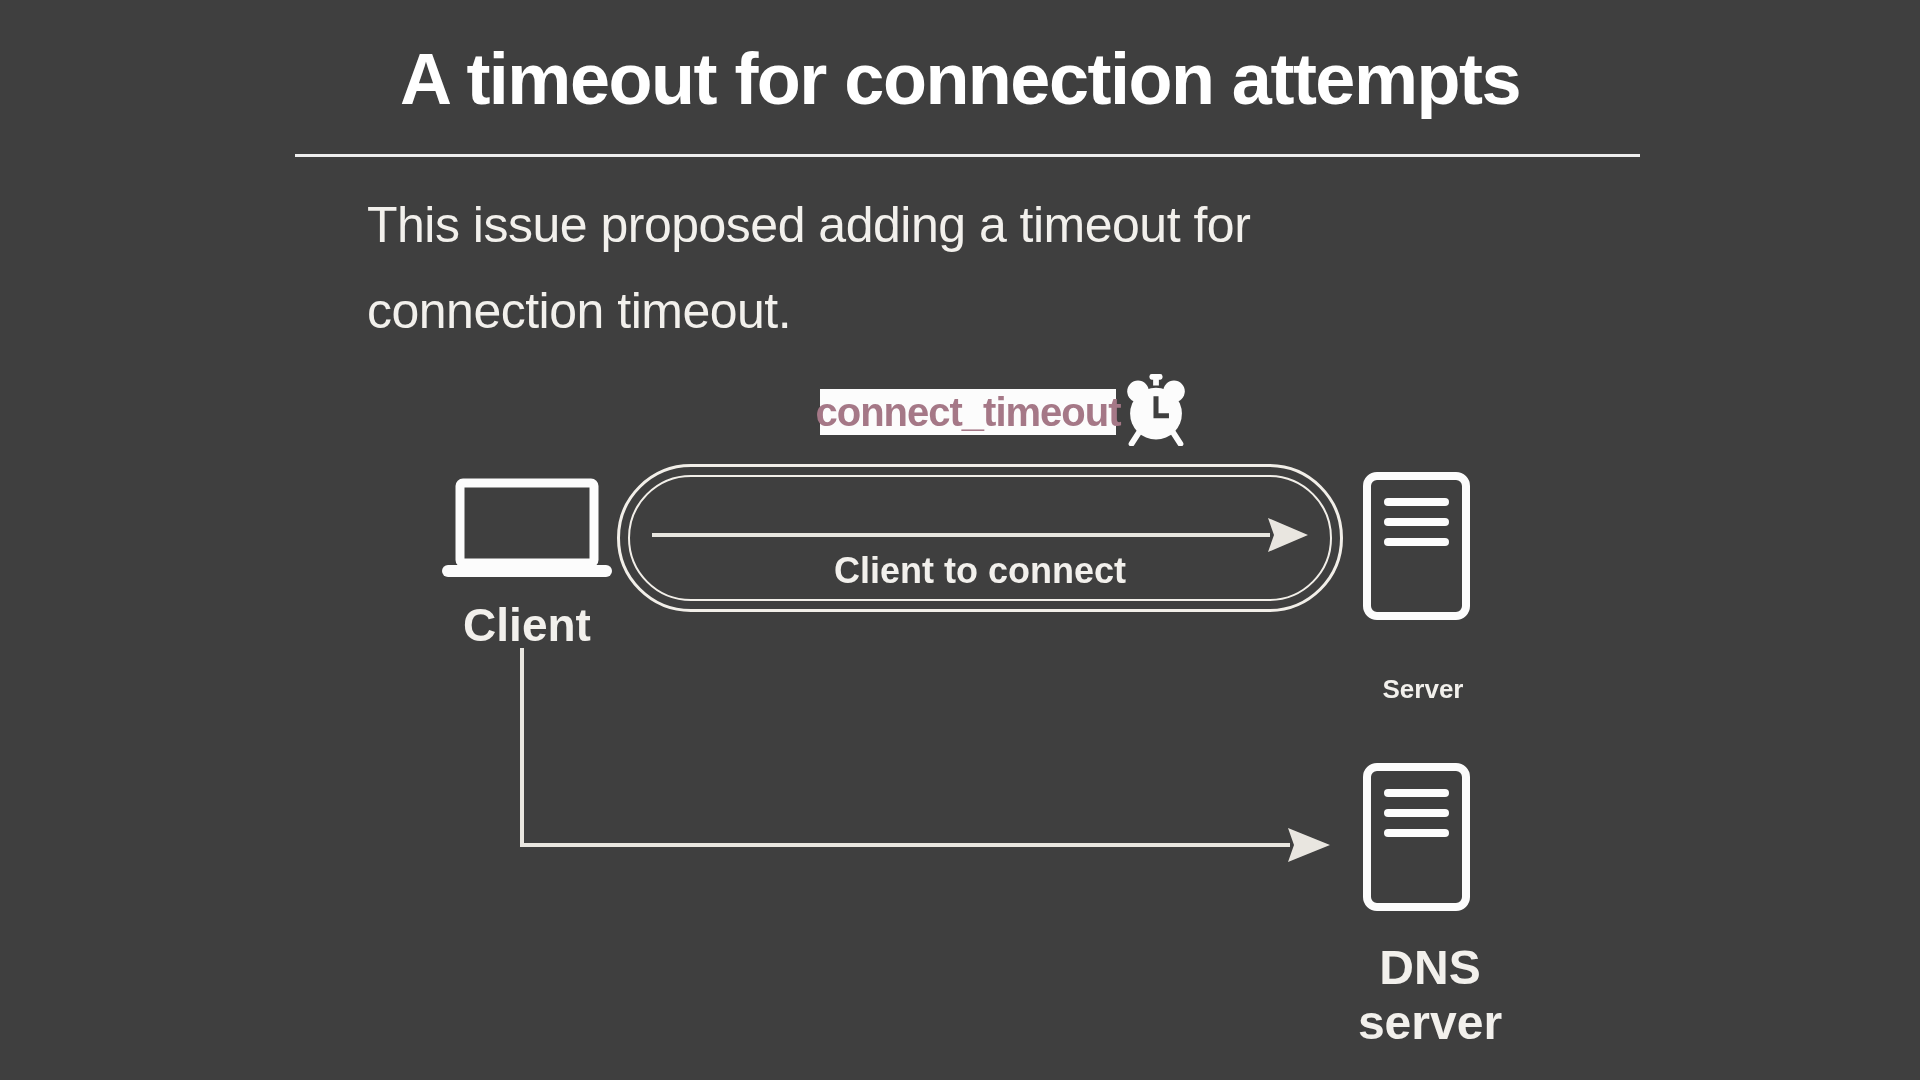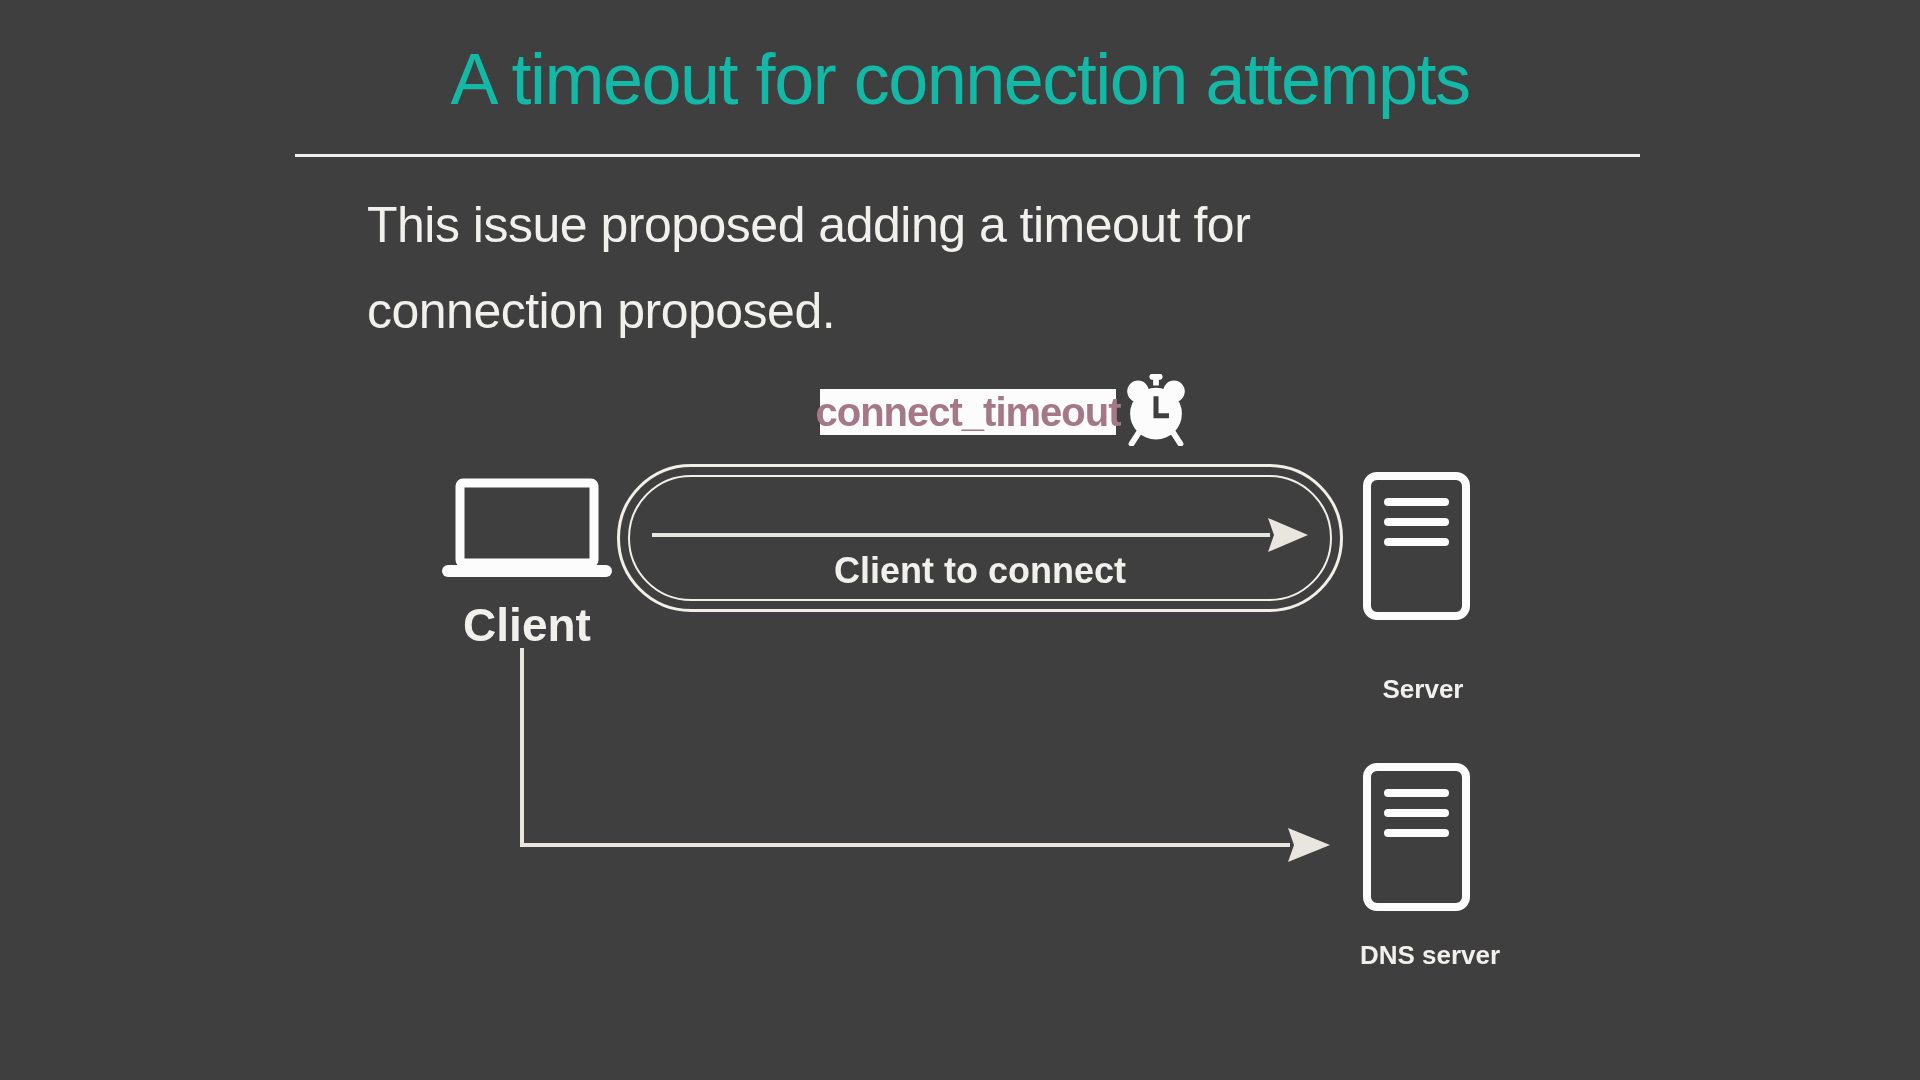--- a/index.html
+++ b/index.html
@@ -16,22 +16,22 @@
   }
   .stage{
     position:relative;
     width:1920px;height:1080px;
     background:var(--background);
     overflow:hidden;
   }
   .title{
     position:absolute;left:280px;top:38px;width:1360px;
     text-align:center;
-    font-size:72px;font-weight:400;letter-spacing:-1.5px;
-    color:#14b8a6;
+    font-size:72px;font-weight:700;letter-spacing:-1.5px;
+    color:#ffffff;
   }
   .title-rule{
     position:absolute;left:295px;top:154px;width:1345px;height:3px;
     background:#efefef;
   }
   .body-text{
     position:absolute;left:327px;top:196px;
     font-size:50px;font-weight:400;letter-spacing:-0.5px;
     color:var(--text);
   }
@@ -73,34 +73,34 @@
     text-align:center;font-size:26px;font-weight:700;color:var(--text);
   }
   .resolve-arrow{position:absolute;left:505px;top:640px;}
   .resolve-label{
     position:absolute;left:700px;top:788px;width:420px;
     text-align:center;font-size:36px;font-weight:700;color:var(--text);
   }
   .dns-icon{position:absolute;left:1363px;top:763px;}
   .dns-label{
     position:absolute;left:1320px;top:940px;width:220px;
-    text-align:center;font-size:26px;font-weight:700;color:var(--text);
+    text-align:center;font-size:48px;font-weight:700;color:var(--text);
   }
 </style>
 </head>
 <body>
 
 <div class="stage">
 
   <div class="title">A timeout for connection attempts</div>
   <div class="title-rule"></div>
 
   <div class="body-text">
     <div class="line">This issue proposed adding a timeout for</div>
-    <div class="line">connection proposed.</div>
+    <div class="line">connection timeout.</div>
   </div>
 
   <div class="timeout-chip">
     <span>connect_timeout</span>
   </div>
 
   <svg class="clock-icon" width="72" height="72" viewBox="0 0 100 100">
     <rect x="41" y="0" width="18" height="8" rx="3" fill="#fcfcfc"></rect>
     <rect x="46" y="6" width="8" height="10" fill="#fcfcfc"></rect>
     <circle cx="25" cy="24" r="15" fill="#fcfcfc"></circle>

